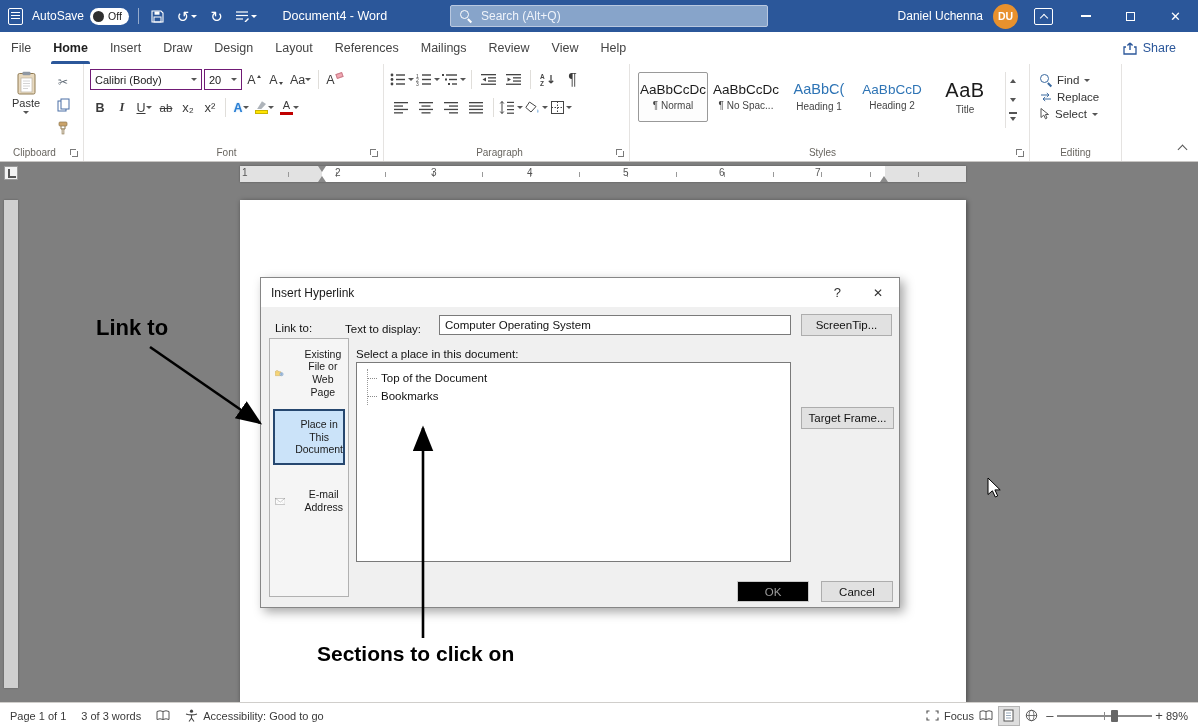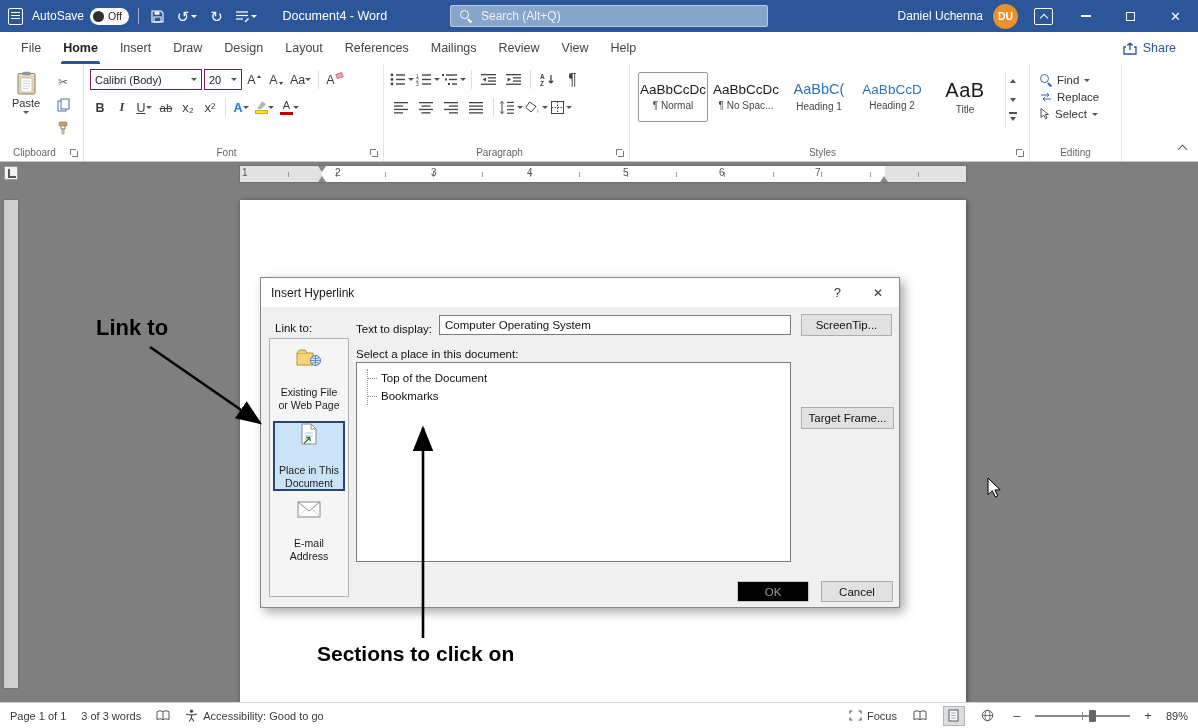--- a/index.html
+++ b/index.html
@@ -32,21 +32,21 @@
 .chevup-w{width:6px;height:6px;border-left:1.4px solid #fff;border-top:1.4px solid #fff;transform:rotate(45deg);margin-top:3px}
 .tb-win{width:45px;height:32px;display:flex;align-items:center;justify-content:center;font-size:13px}
 .min-glyph{width:10px;height:1.5px;background:#fff}
 .max-glyph{width:9px;height:9px;border:1.2px solid #fff}
 
 
 .chev{display:inline-block;width:0;height:0;border-left:3px solid transparent;border-right:3px solid transparent;border-top:3.5px solid #555}
 .chev.w{border-top-color:#fff}
 
 
-.tabrow{position:absolute;top:32px;left:0;right:0;height:32px;background:#fff;display:flex;align-items:center;padding-left:10px;z-index:2}
+.tabrow{position:absolute;top:32px;left:0;right:0;height:32px;background:#fff;display:flex;align-items:center;z-index:2}
 .rtab{padding:0 11px;font-size:12.5px;color:#444;height:32px;display:flex;align-items:center;position:relative;white-space:nowrap}
 .rtab.active{color:#1f1f1f;font-weight:700}
 .rtab.active::after{content:"";position:absolute;left:9px;right:9px;bottom:0;height:3px;background:#2b579a;border-radius:2px 2px 0 0}
 .share-btn{margin-left:auto;margin-right:22px;display:flex;align-items:center;gap:6px;color:#2b579a;font-size:12.5px}
 
 
 .ribbon{position:absolute;top:64px;left:0;right:0;height:98px;background:#fff;display:flex;border-bottom:1px solid #c8c6c4;z-index:2}
 .rgroup{position:relative;height:100%;border-right:1px solid #e5e3e1;padding:5px 6px 20px 6px}
 .rg-label{position:absolute;bottom:3px;left:0;right:14px;text-align:center;font-size:10px;color:#68655f;line-height:1}
 .launcher{position:absolute;right:4px;bottom:3px;width:9px;height:9px}
@@ -116,48 +116,48 @@
 
 
 .dialog{position:absolute;left:260px;top:277px;width:640px;height:331px;background:#f0f0f0;border:1px solid #868686;box-shadow:4px 4px 10px rgba(0,0,0,.35);z-index:5;font-size:11.5px}
 .dlg-titlebar{height:29px;background:#fff;display:flex;align-items:center;padding:0 10px}
 .dlg-title{font-size:12px;color:#1a1a1a}
 .dlg-controls{margin-left:auto;display:flex;align-items:center;gap:32px;margin-right:6px;color:#333}
 .dlg-help{font-size:13px}
 .dlg-close{font-size:12px}
 .dlg-lbl{position:absolute;color:#111}
 .lbl-linkto{left:14px;top:44px}
-.lbl-display{left:95px;top:45px}
+.lbl-display{left:84px;top:45px}
 .lbl-selectplace{left:95px;top:70px}
 .txt-input{position:absolute;left:178px;top:37px;width:352px;height:20px;border:1px solid #7a7a7a;background:#fff;font-size:11.5px;padding:0 5px;font-family:inherit;color:#111}
 .wbtn{position:absolute;background:#e1e1e1;border:1px solid #adadad;font-size:11.5px;display:flex;align-items:center;justify-content:center;color:#111}
 .btn-screentip{left:540px;top:36px;width:91px;height:22px}
 .btn-target{left:540px;top:129px;width:93px;height:22px}
 .btn-ok{left:476px;top:303px;width:72px;height:21px}
 .btn-ok.disabled{color:#9b9b9b;background:#000000;border-color:#c8c8c8}
 .btn-cancel{left:560px;top:303px;width:72px;height:21px}
 .dlg-sidebar{position:absolute;left:8px;top:60px;width:80px;bottom:10px;background:#f5f5f5;border:1px solid #b1b1b1;display:flex;flex-direction:column;padding:6px 3px;gap:8px}
-.side-item{flex:0 0 56px;display:flex;flex-direction:column;align-items:center;justify-content:center;text-align:center;font-size:10.5px;line-height:1.2;color:#1a1a1a;gap:19px;border:2px solid transparent}
+.side-item{flex:0 0 56px;display:flex;flex-direction:row;align-items:center;justify-content:center;text-align:center;font-size:10.5px;line-height:1.2;color:#1a1a1a;gap:19px;border:2px solid transparent}
 .side-item.selected{background:#cbe3f9;border-color:#26476f}
 .treebox{position:absolute;left:95px;top:84px;width:435px;height:200px;background:#fff;border:1px solid #7a7a7a;padding:6px 0 0 7px}
 .tree{list-style:none;border-left:1px dotted #9a9a9a;margin-left:3px}
 .tree li{display:flex;align-items:center;height:18px;font-size:11.5px;color:#111}
 .twig{width:9px;height:0;border-top:1px dotted #8a8a8a;margin-right:4px;flex:none}
 
 
 .ann{position:absolute;font-weight:bold;color:#000;z-index:8;white-space:nowrap}
 .ann1{left:96px;top:315px;font-size:22px}
 .ann2{left:317px;top:642px;font-size:21px}
 .overlay{position:absolute;left:0;top:0;z-index:9;pointer-events:none}
 .cursor-svg{position:absolute;left:0;top:0;z-index:10;pointer-events:none}
 
 
 .statusbar{position:absolute;left:0;right:0;bottom:0;height:26px;background:#fff;border-top:1px solid #d0cecb;display:flex;align-items:center;padding:0 10px;font-size:11px;color:#3a3a3a;z-index:3}
 .sb-left{display:flex;align-items:center;gap:15px}
-.sb-right{margin-left:auto;display:flex;align-items:center;gap:12px}
+.sb-right{margin-left:auto;display:flex;align-items:center;gap:1px}
 .sb-item{display:flex;align-items:center;gap:5px;white-space:nowrap}
 .sb-view{width:22px;height:20px;display:flex;align-items:center;justify-content:center}
 .sb-view.active{background:#dedede;border:1px solid #b5b5b5}
 .zoom-track{position:relative;width:95px;height:14px}
 .zoom-track::before{content:"";position:absolute;left:0;right:0;top:6.5px;height:1.5px;background:#8a8a8a}
 .zoom-notch{position:absolute;left:47px;top:3px;width:1.5px;height:8px;background:#8a8a8a}
 .zoom-thumb{position:absolute;left:54px;top:1px;width:7px;height:12px;background:#666;border-radius:1px}
 .zoom-pm{font-size:13px;color:#444;width:12px;text-align:center}
 </style>
 </head>

